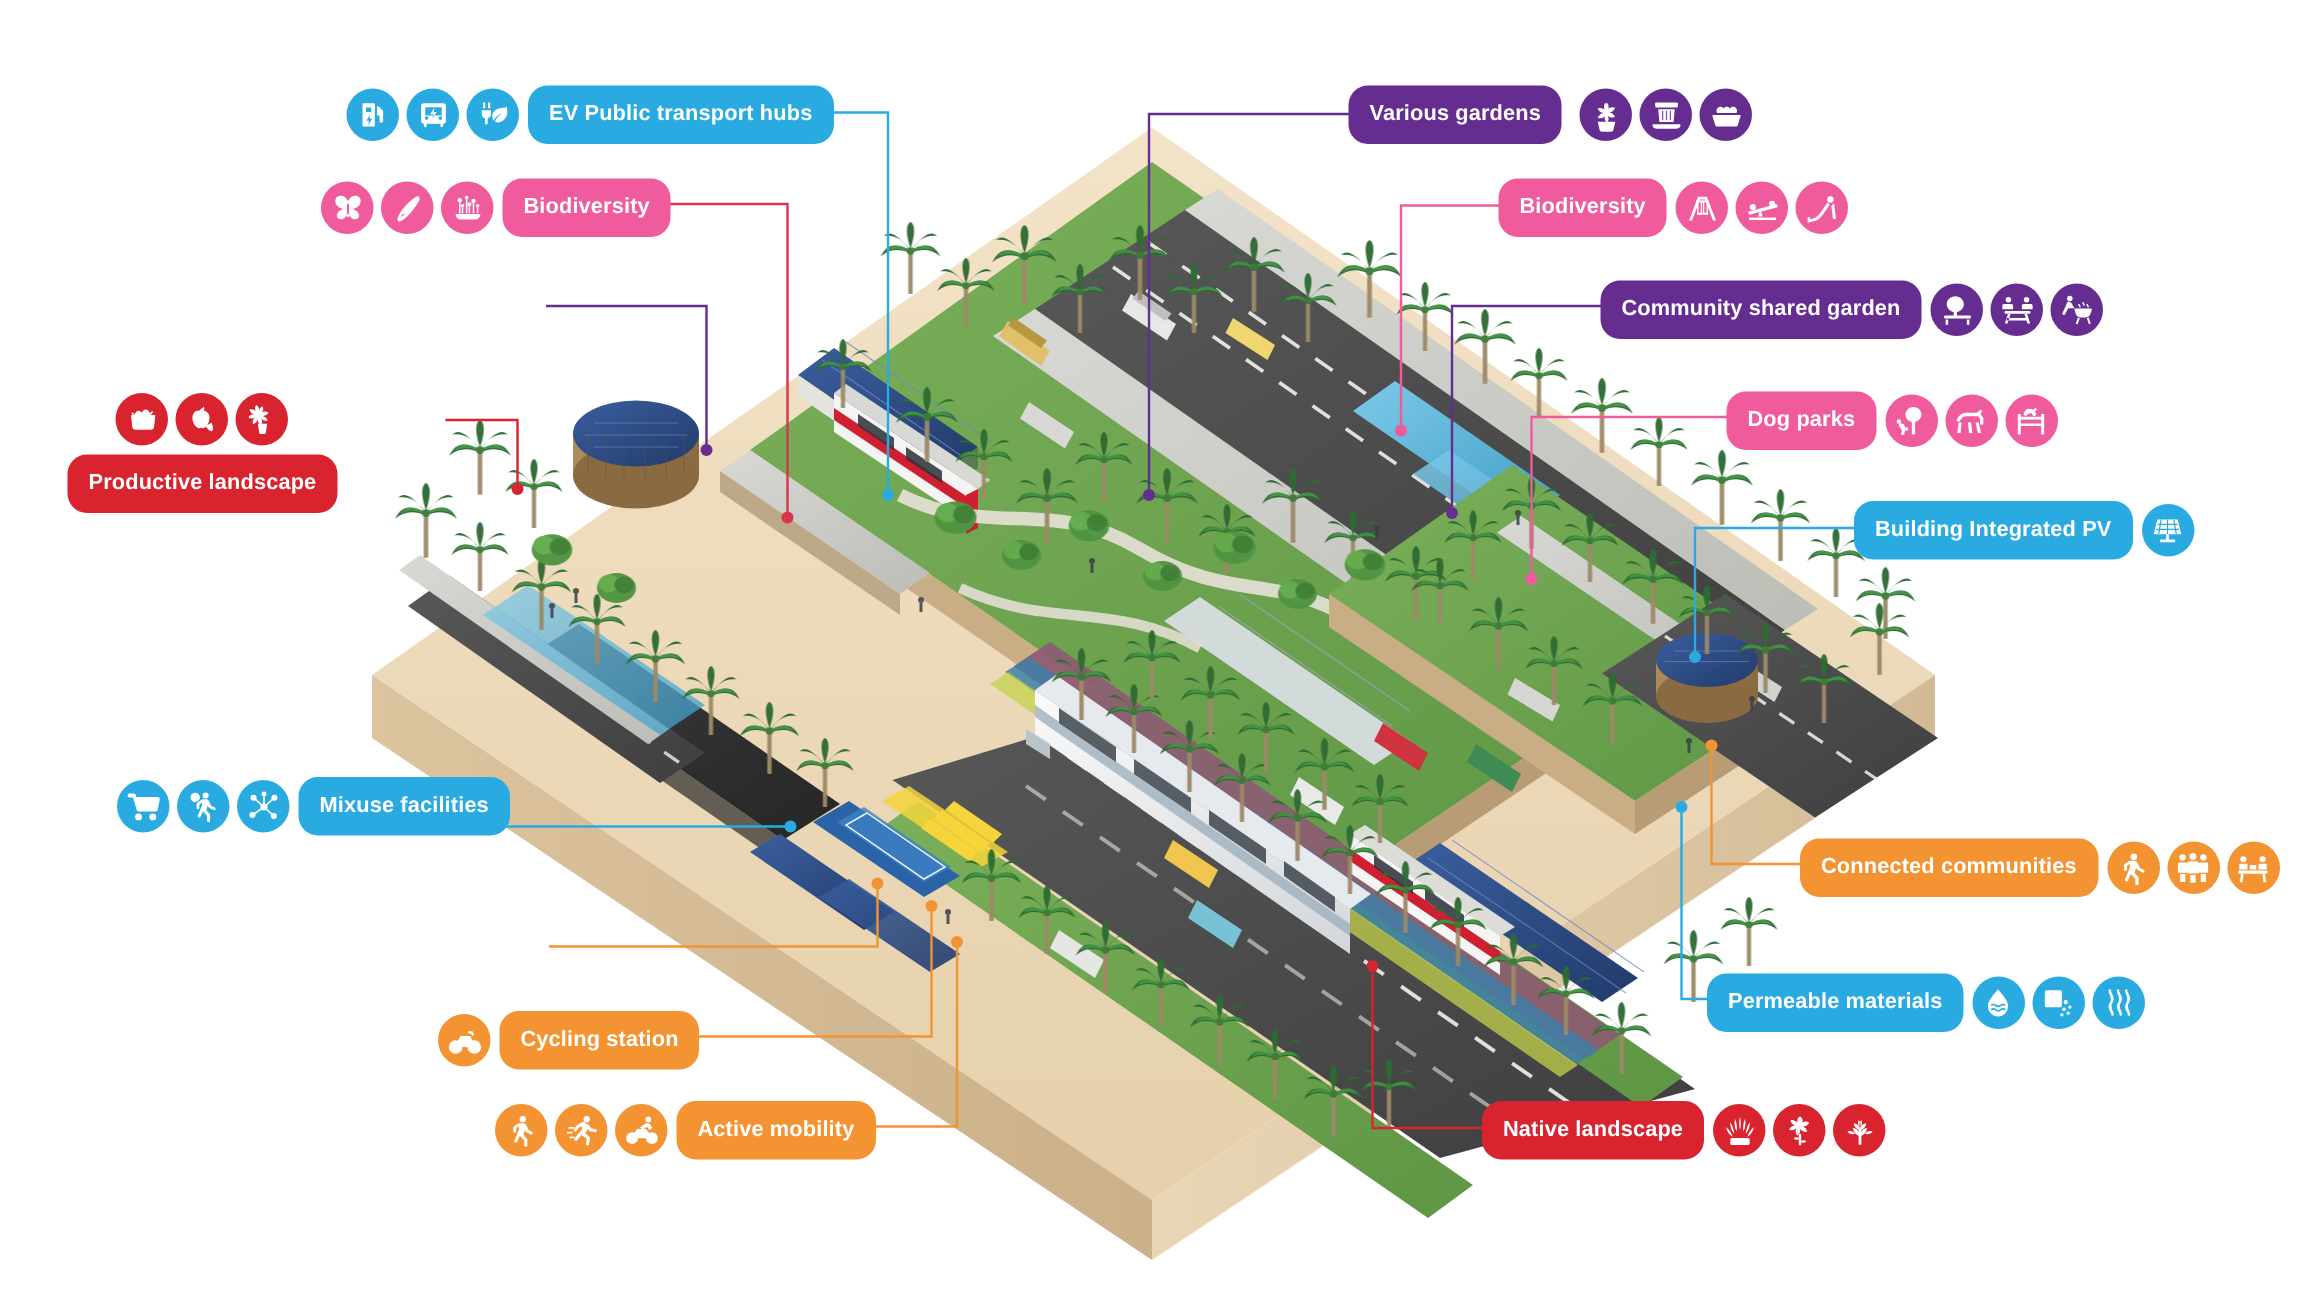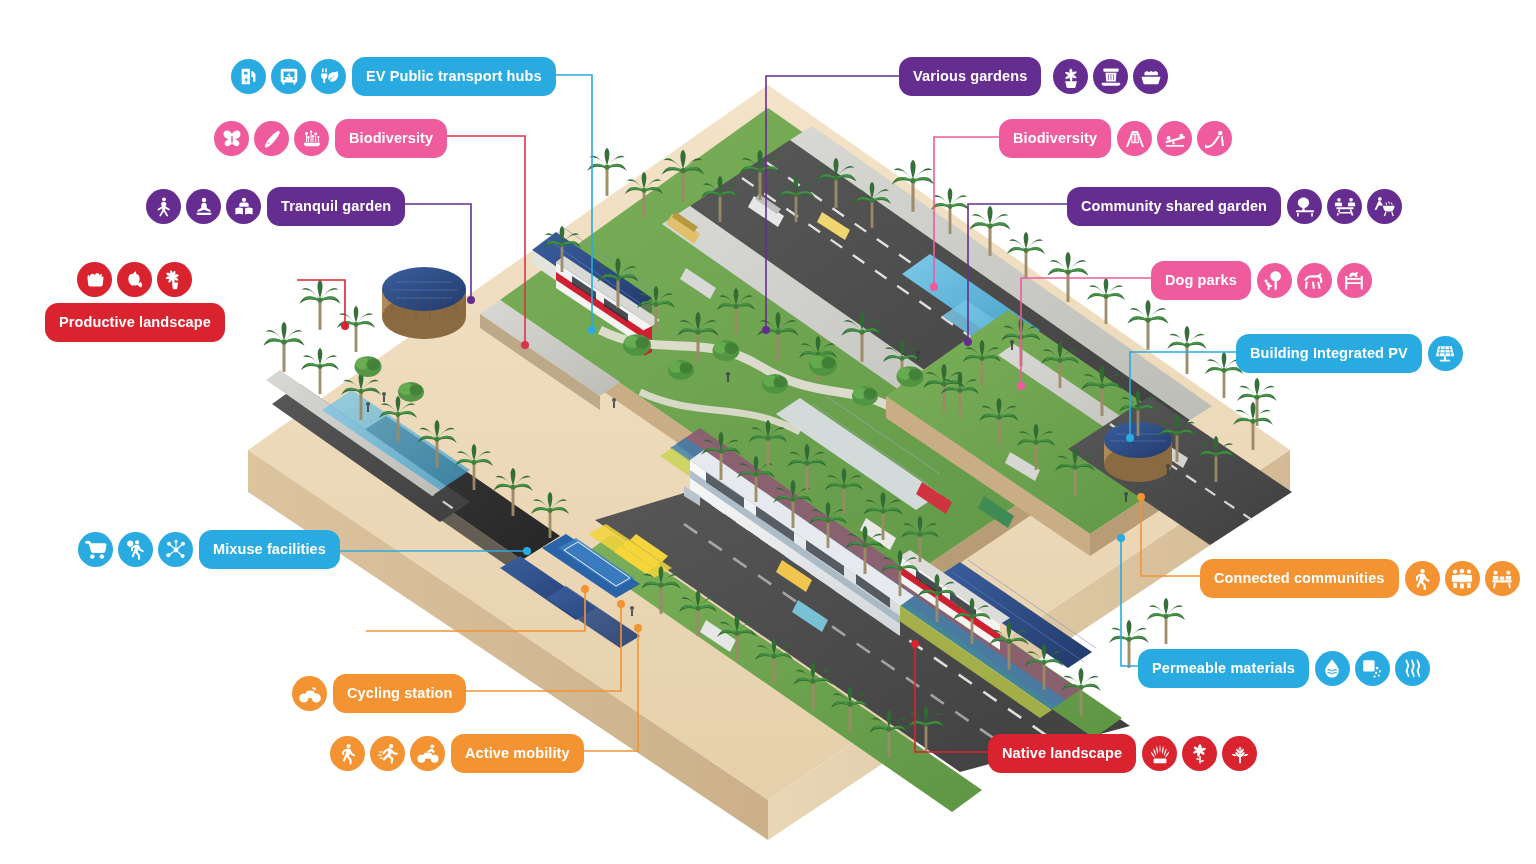--- a/index.html
+++ b/index.html
@@ -622,43 +622,20 @@
             <circle cx="8" cy="10" r="1.3"></circle>
             <circle cx="13" cy="9" r="1.5"></circle>
             <path d="M6 7.6v8M11 5.3v10.2M16 8.1v7.4M19 11.2v4.3M8 11.3v4.2M13 10.5v5" stroke="#fff" stroke-width="1.1" fill="none"></path>
             <path d="M3 16h18c0 2.2-1.6 4-3.6 4H6.6C4.6 20 3 18.2 3 16z"></path>
           </svg>
         </span>
     </span>
     <span class="pill c-pink">Biodiversity</span>
   </div>
 
-  <div class="callout" style="left:146px; top:187px;">
-    <span class="badges">
-      <span class="badge c-purple">
-          <svg viewBox="0 0 24 24">
-            <circle cx="12" cy="3.6" r="2.1"></circle>
-            <path d="M12 6.2c1.6 0 2.6 1.1 2.6 2.6 0 1-.4 1.8-1.1 2.4l4.4 2.6a1 1 0 0 1-1 1.8l-3.6-2.1v2.2l3.1 5.2a1 1 0 0 1-1.7 1l-3-5.1-3 5.1a1 1 0 0 1-1.7-1l3.1-5.2v-2.2l-3.6 2.1a1 1 0 0 1-1-1.8l4.4-2.6c-.7-.6-1.1-1.4-1.1-2.4 0-1.5 1-2.6 2.6-2.6z"></path>
-          </svg>
-        </span>
-      <span class="badge c-purple">
-          <svg viewBox="0 0 24 24">
-            <circle cx="12" cy="4.4" r="2.4"></circle>
-            <path d="M12 7.4c1.8 0 3 1.4 3 3.2v2.6l3.8 2.1a1.1 1.1 0 0 1-1 1.9L12 14.9l-5.8 2.3a1.1 1.1 0 0 1-1-1.9L9 13.2v-2.6c0-1.8 1.2-3.2 3-3.2zM4.6 18.2h14.8c.5 0 .8.4.8.9 0 1-1 1.7-2.2 1.7H6c-1.2 0-2.2-.7-2.2-1.7 0-.5.3-.9.8-.9z"></path>
-          </svg>
-        </span>
-      <span class="badge c-purple">
-          <svg viewBox="0 0 24 24">
-            <circle cx="12" cy="4.2" r="2.3"></circle>
-            <path d="M9.2 7h5.6c1.3 0 2.3 1 2.3 2.3v2.3H6.9V9.3C6.9 8 7.9 7 9.2 7zM2.6 13.4c2.6-1.1 5.6-1.1 8.2 0v6.8c-2.6-1.1-5.6-1.1-8.2 0v-6.8zm10.6 0c2.6-1.1 5.6-1.1 8.2 0v6.8c-2.6-1.1-5.6-1.1-8.2 0v-6.8z"></path>
-          </svg>
-        </span>
-    </span>
-    <span class="pill c-purple">Tranquil garden</span>
-  </div>
 
   <div class="callout" style="left:45px; top:262px;flex-direction:column;">
     <span class="badges">
       <span class="badge c-red">
           <svg viewBox="0 0 24 24">
             <path d="M4 6.5c1.2-.2 2 .6 2.3 2 .3-2 1.4-3.2 2.8-3.2 1 0 1.8.6 2.2 1.6.6-1.6 1.8-2.6 3.1-2.6 1.5 0 2.6 1.2 2.8 3.1.4-1.3 1.3-2 2.5-1.8-.2 1.3-.9 2.2-2 2.7h2.9c.4 0 .7.3.7.7l-.9 8.3a2 2 0 0 1-2 1.8H6.6a2 2 0 0 1-2-1.8l-.9-8.3c0-.4.3-.7.7-.7H6C5 8.7 4.2 7.8 4 6.5z"></path>
           </svg>
         </span>
       <span class="badge c-red">
           <svg viewBox="0 0 24 24">
@@ -667,21 +644,21 @@
         </span>
       <span class="badge c-red">
           <svg viewBox="0 0 24 24">
             <path d="M12 2c.8 1.4.8 3-.2 4.4 1.6-.9 3.4-.7 4.6.4-.9 1.5-2.5 2.3-4.2 2.2 1.9.4 3.2 1.7 3.5 3.3-1.7.5-3.4 0-4.6-1.2.9 1.6.7 3.4-.4 4.6-1.4-.9-2.2-2.4-2.2-4-.5 1.8-1.8 3-3.4 3.3-.5-1.7 0-3.4 1.2-4.6-1.6.9-3.4.7-4.6-.4.9-1.5 2.4-2.3 4.1-2.2C4 7.3 2.8 6 2.5 4.4 4.2 3.9 5.9 4.4 7.1 5.6 6.2 4 6.4 2.2 7.5 1c1.2.8 2 2.1 2.2 3.5C10.1 3.1 10.9 2.4 12 2zM8.6 14.8h6.8l-1 6.6a1 1 0 0 1-1 .8h-2.8a1 1 0 0 1-1-.8l-1-6.6z"></path>
           </svg>
         </span>
     </span>
     <span class="pill c-red">Productive landscape</span>
   </div>
 
-  <div class="callout" style="left:78px; top:530px;">
+  <div class="callout" style="left:78px; top:518px;">
     <span class="badges">
       <span class="badge c-blue">
           <svg viewBox="0 0 24 24">
             <path d="M1.4 2.6h3.2c.5 0 .9.3 1 .8l.4 1.8h16.1c.6 0 1 .5.9 1.1l-1.5 7.6c-.1.5-.5.8-1 .8H8.1c-.5 0-.9-.3-1-.8L4.4 4.6H1.4a1 1 0 0 1 0-2zM8 17.2a2 2 0 1 1 0 4 2 2 0 0 1 0-4zm10.4 0a2 2 0 1 1 0 4 2 2 0 0 1 0-4zM8 6.6v6.2M11.6 6.6v6.2M15.2 6.6v6.2M18.8 6.6v6.2" stroke="#fff" stroke-width="1" fill="none"></path>
           </svg>
         </span>
       <span class="badge c-blue">
           <svg viewBox="0 0 24 24">
             <circle cx="13.2" cy="3.6" r="2.2"></circle>
             <path d="M13.6 6.4c.9 0 1.6.5 2 1.3l1.6 3.3 2.7 1.4a1 1 0 0 1-.9 1.8l-3-1.5a1.8 1.8 0 0 1-.8-.8l-.5-1-1 3.4 2.3 2.6c.3.3.4.6.4 1v4a1.1 1.1 0 0 1-2.2 0v-3.6l-3-3.3-1.8 4.3a1.1 1.1 0 0 1-2-.8l3.2-7.7V8.8l-2 1.5v2.3a1 1 0 0 1-2 0V9.9c0-.4.2-.7.5-.9l3-2.2c.4-.3.9-.4 1.5-.4z"></path>

